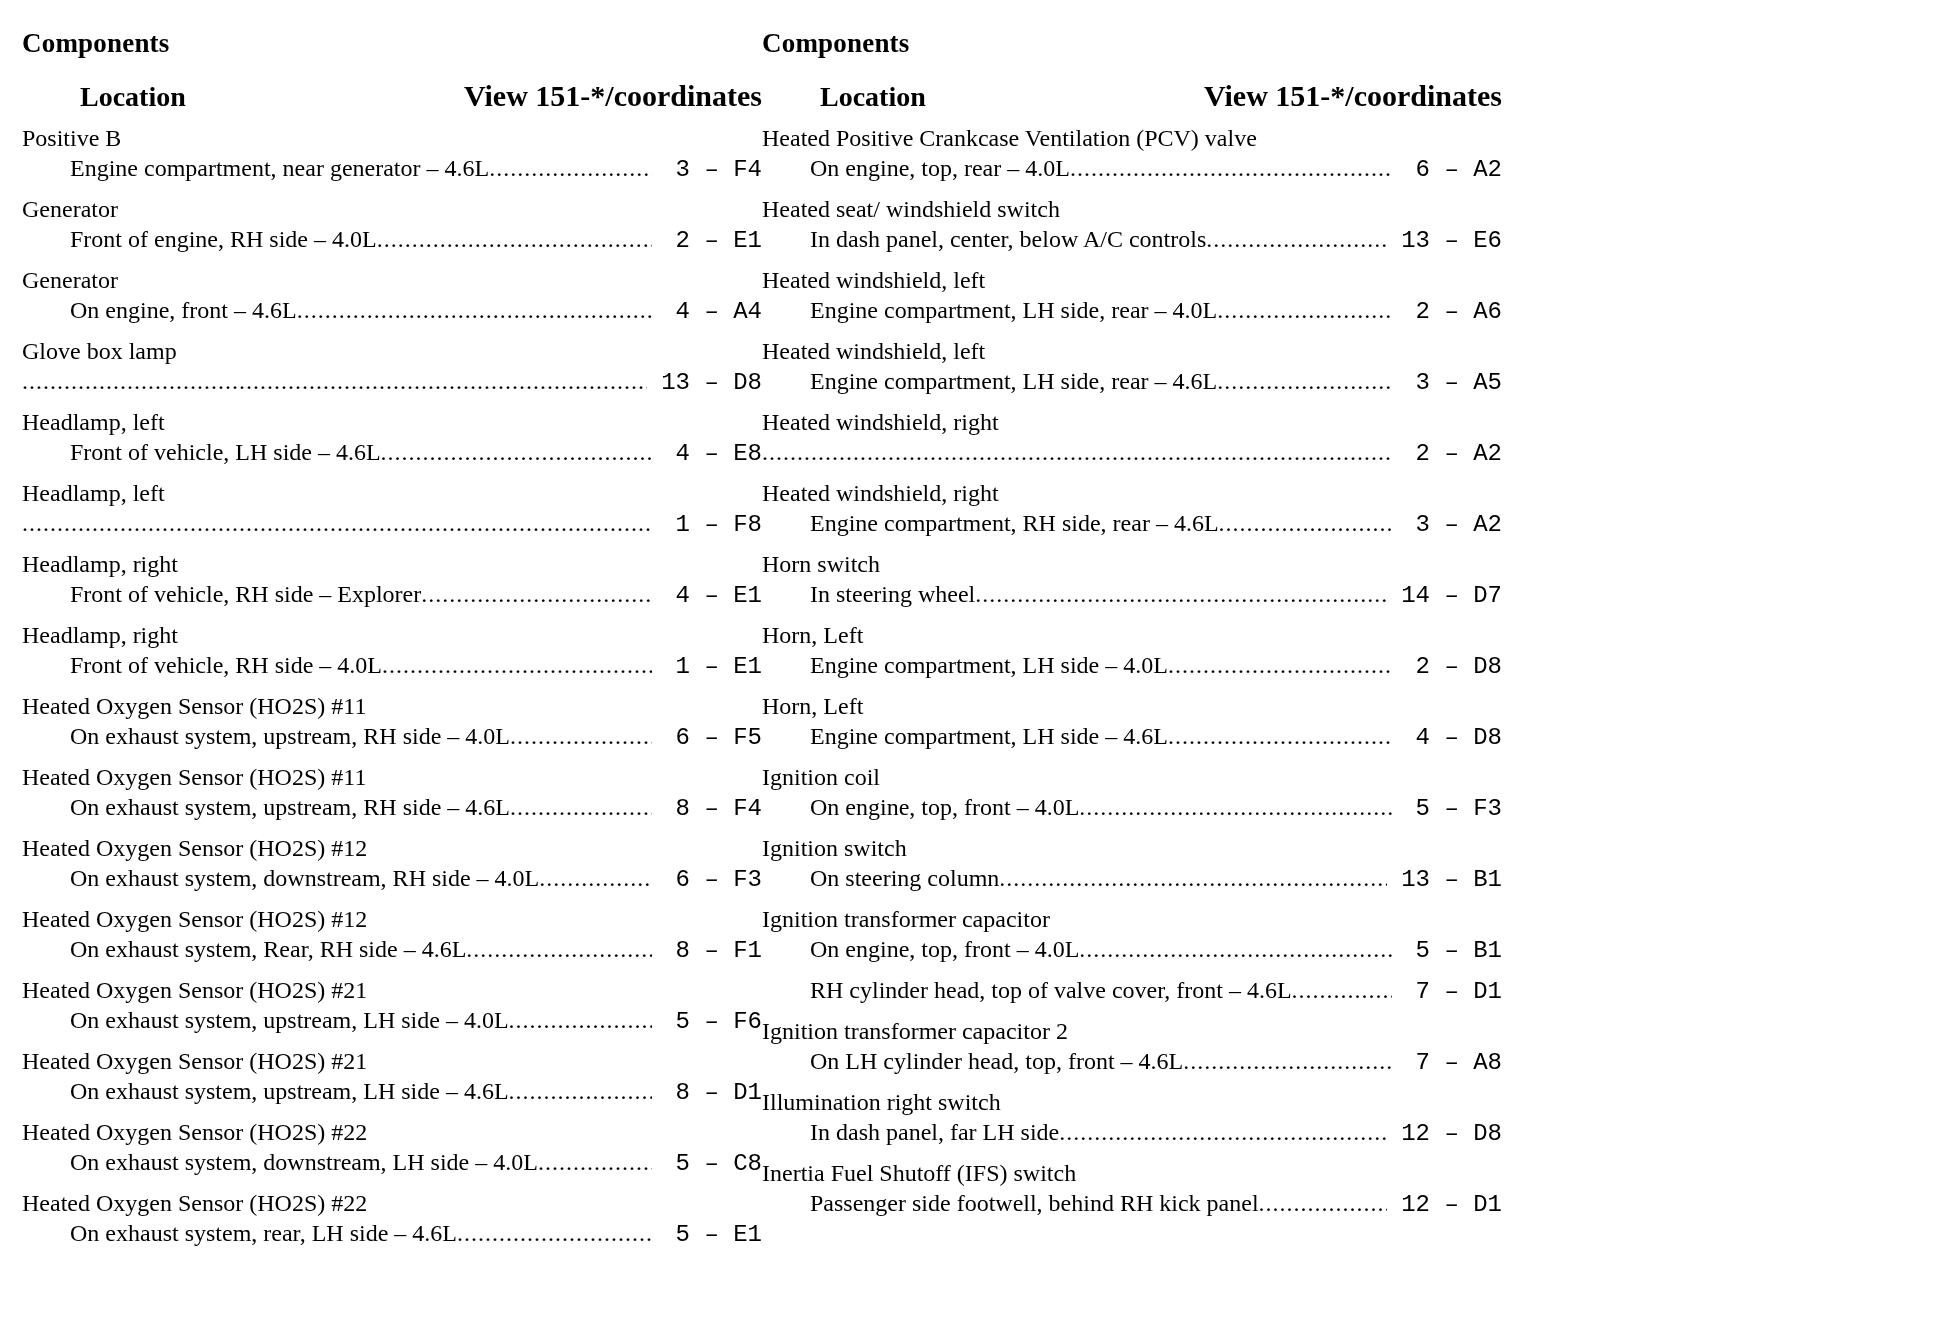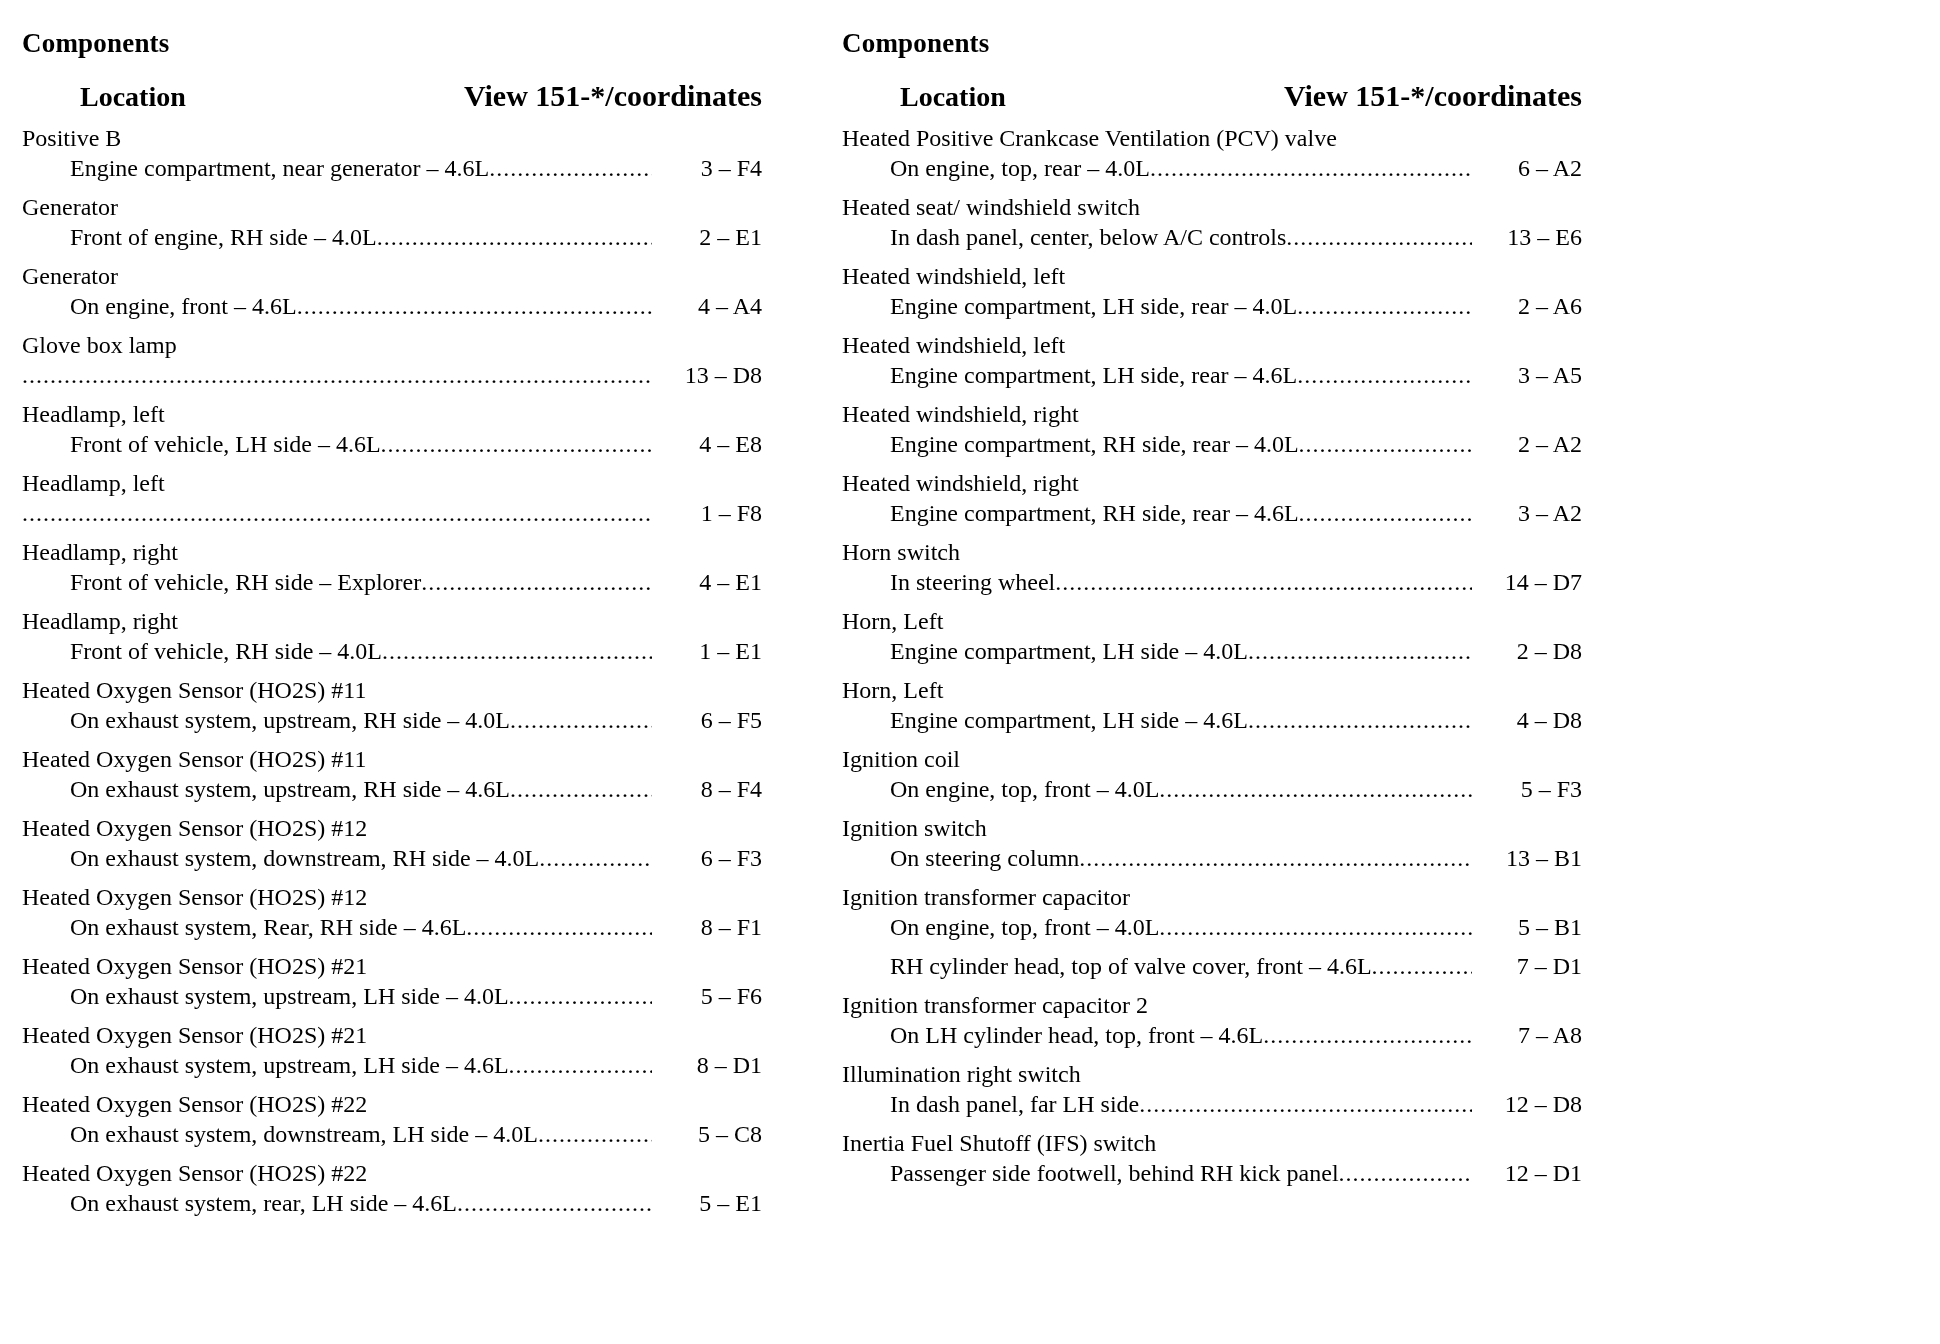--- a/index.html
+++ b/index.html
@@ -8,21 +8,20 @@
     background: #ffffff;
     color: #000000;
     font-family: "Liberation Serif", "DejaVu Serif", serif;
   }
   .page {
     width: 1940px;
     height: 1344px;
     box-sizing: border-box;
     padding: 22px 34px 20px 22px;
     display: flex;
-    gap: 80px;
     background: #ffffff;
   }
   .col {
     width: 740px;
     flex: 0 0 740px;
   }
   .components-title {
     font-weight: bold;
     font-size: 27px;
     margin: 6px 0 20px 0;
@@ -68,20 +67,21 @@
   .dots::after {
     content: "..................................................................................................................................................................";
     letter-spacing: 1px;
   }
   .coord {
     flex: 0 0 auto;
     min-width: 96px;
     text-align: right;
     padding-left: 14px;
     white-space: nowrap;
+    font-family: Liberation Mono, monospace;
   }
 </style>
 </head>
 <body>
 
 <div class="page">
 
   <section class="col">
     <h2 class="components-title">Components</h2>
     <div class="col-header">
@@ -253,21 +253,20 @@
           <div class="entry-name">Heated windshield, left</div>
           <div class="entry-loc-row">
             <span class="entry-loc">Engine compartment, LH side, rear – 4.6L</span>
             <span class="dots"></span>
             <span class="coord">3 – A5</span>
           </div>
         </div>
         <div class="entry">
           <div class="entry-name">Heated windshield, right</div>
           <div class="entry-loc-row">
-            <span class="entry-loc">Engine compartment, RH side, rear – 4.0L</span>
             <span class="dots"></span>
             <span class="coord">2 – A2</span>
           </div>
         </div>
         <div class="entry">
           <div class="entry-name">Heated windshield, right</div>
           <div class="entry-loc-row">
             <span class="entry-loc">Engine compartment, RH side, rear – 4.6L</span>
             <span class="dots"></span>
             <span class="coord">3 – A2</span>

